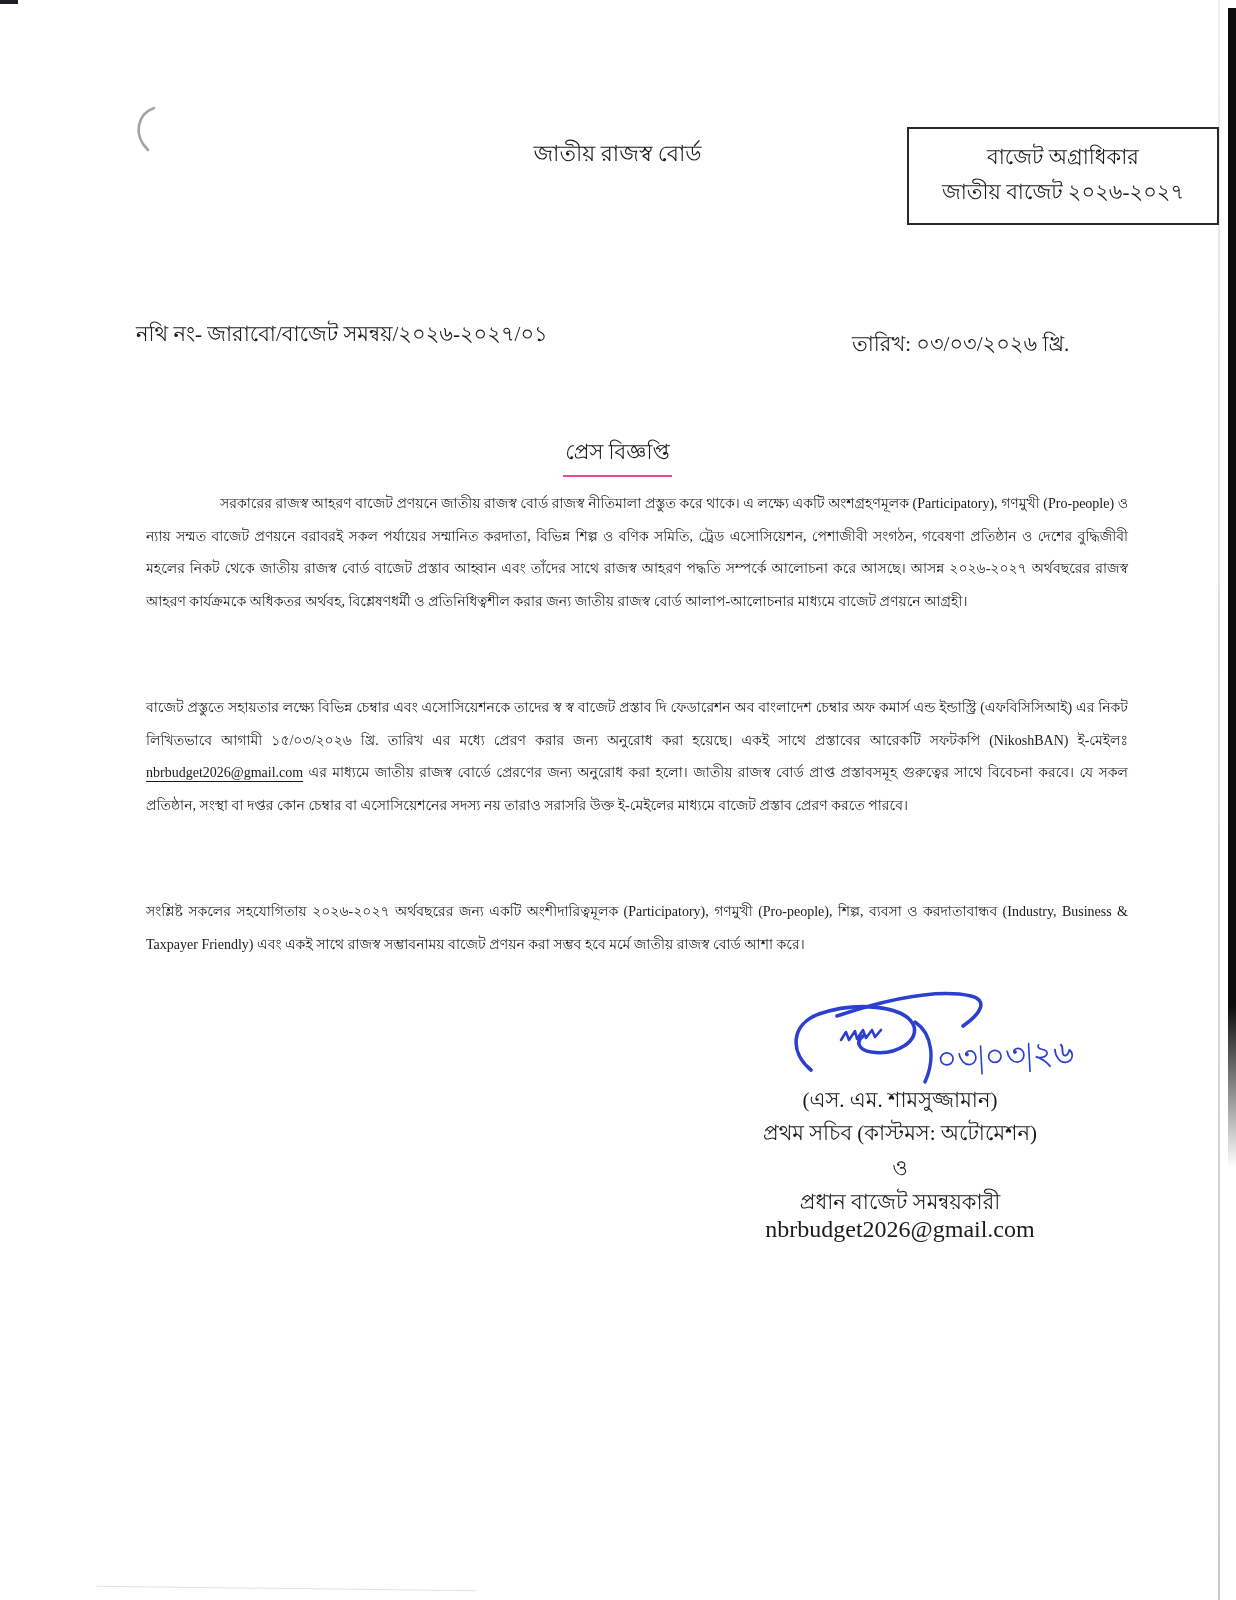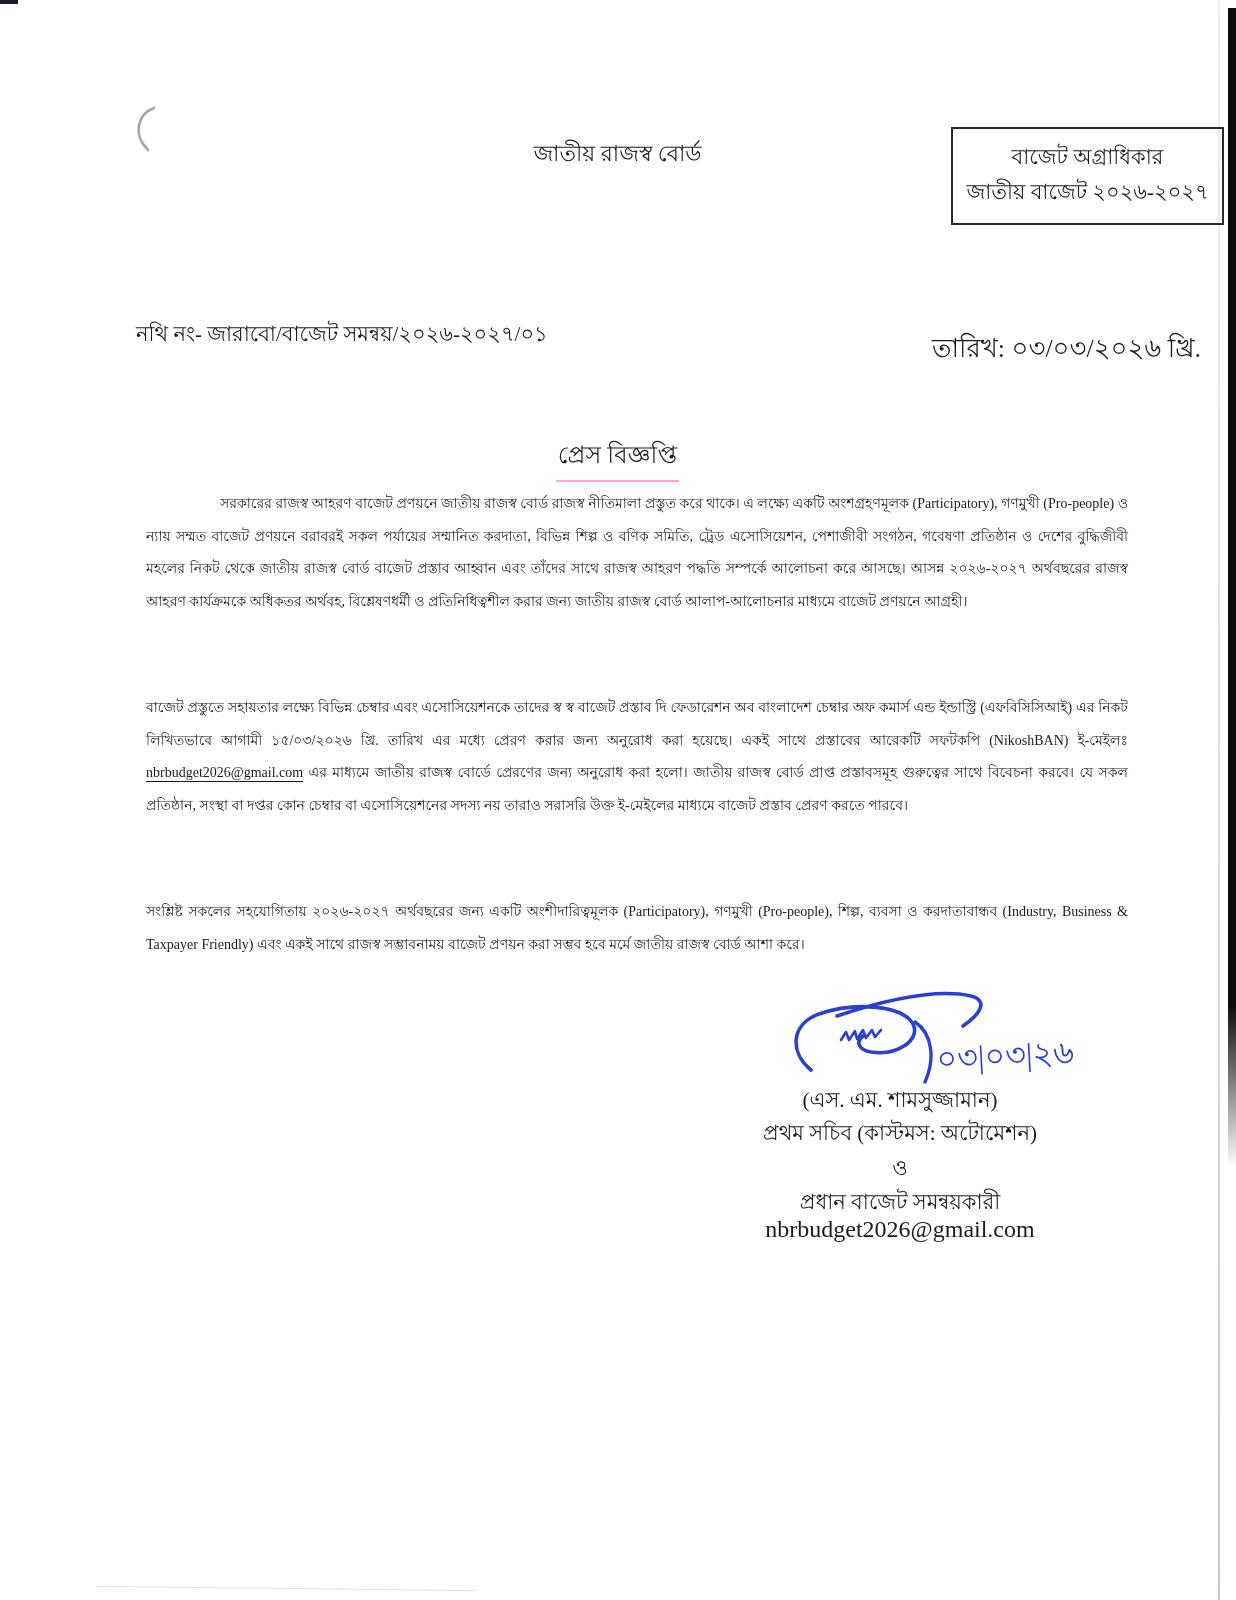--- a/index.html
+++ b/index.html
@@ -54,52 +54,51 @@
     left: 130px; top: 138px;
     width: 975px;
     text-align: center;
     font-size: 22px;
     line-height: 31px;
   }
 
   .priority-box {
     position: absolute;
     left: 907px; top: 127px;
-    width: 273px; height: 98px;
+    width: 312px; height: 98px;
     border: 2px solid #2a2a2a;
     box-sizing: border-box;
     text-align: center;
     font-size: 21px;
     line-height: 35px;
     padding-top: 11px;
-    margin-left: 44px;
   }
 
   .ref-line {
     position: absolute;
     left: 136px; top: 318px;
     font-size: 21px;
   }
   .date-line {
     position: absolute;
-    left: 932px; top: 328px;
-    font-size: 26px;
+    left: 852px; top: 328px;
+    font-size: 21px;
   }
 
   
   .press-title-wrap {
     position: absolute;
     left: 130px; top: 436px;
     width: 975px;
     text-align: center;
   }
   .press-title {
     display: inline-block;
-    font-size: 24px;
-    border-bottom: 2px solid #f9a8d4;
+    font-size: 21px;
+    border-bottom: 2px solid #ec4899;
     padding: 0 2px 4px 2px;
   }
 
   
   .para {
     position: absolute;
     left: 146px;
     width: 982px;
     font-size: 14px;
     line-height: 32.5px;

